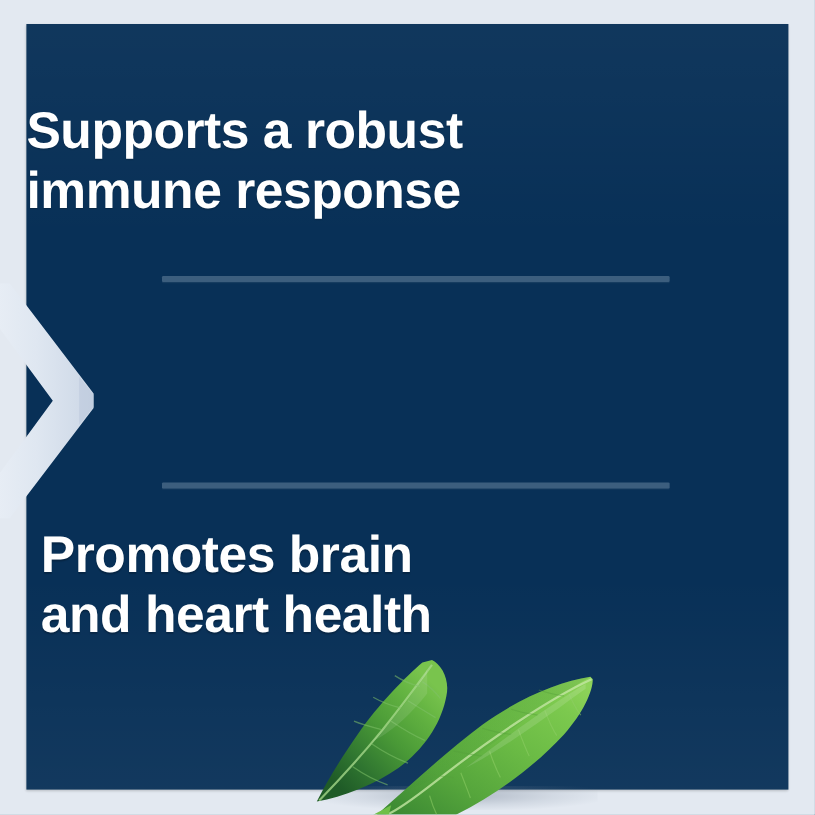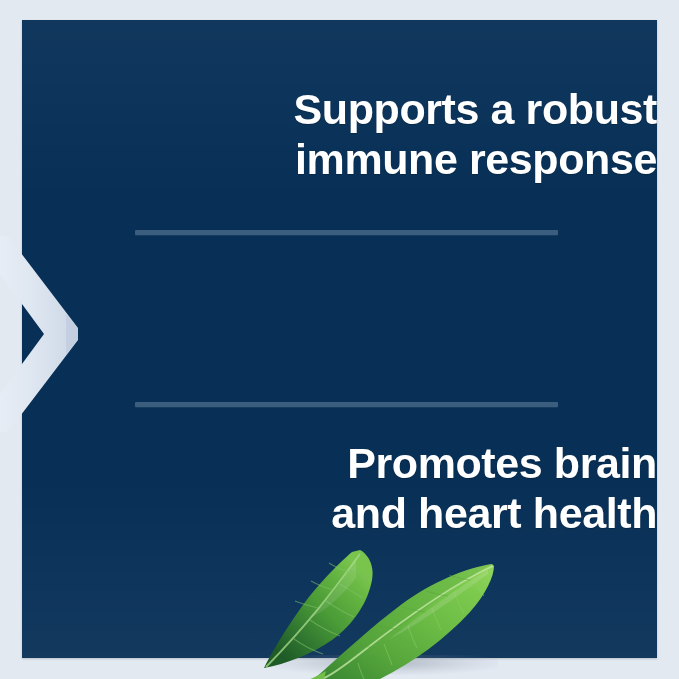--- a/index.html
+++ b/index.html
@@ -64,32 +64,32 @@
     top: 20px;
     width: 635px;
     height: 638px;
     z-index: 3;
   }
 
   .benefit {
     position: absolute;
     left: 0;
     width: 635px;
-    text-align: right;
+    text-align: left;
     color: #ffffff;
     font-weight: 700;
     font-size: 43px;
     line-height: 50px;
     letter-spacing: -0.4px;
     text-shadow: 0 1px 1px rgba(0,0,0,0.22);
     white-space: pre-line;
   }
   .benefit-1 { top: 64px; }
   .benefit-2 { top: 246px; }
-  .benefit-3 { top: 418px; }
+  .benefit-3 { top: 418px; padding-left: 12px; }
 
   .divider {
     position: absolute;
     left: 113px;
     width: 423px;
     height: 5px;
     background: #3c5e7e;
     border-radius: 1px;
     box-shadow: 0 1px 0 rgba(255,255,255,0.06);
   }

